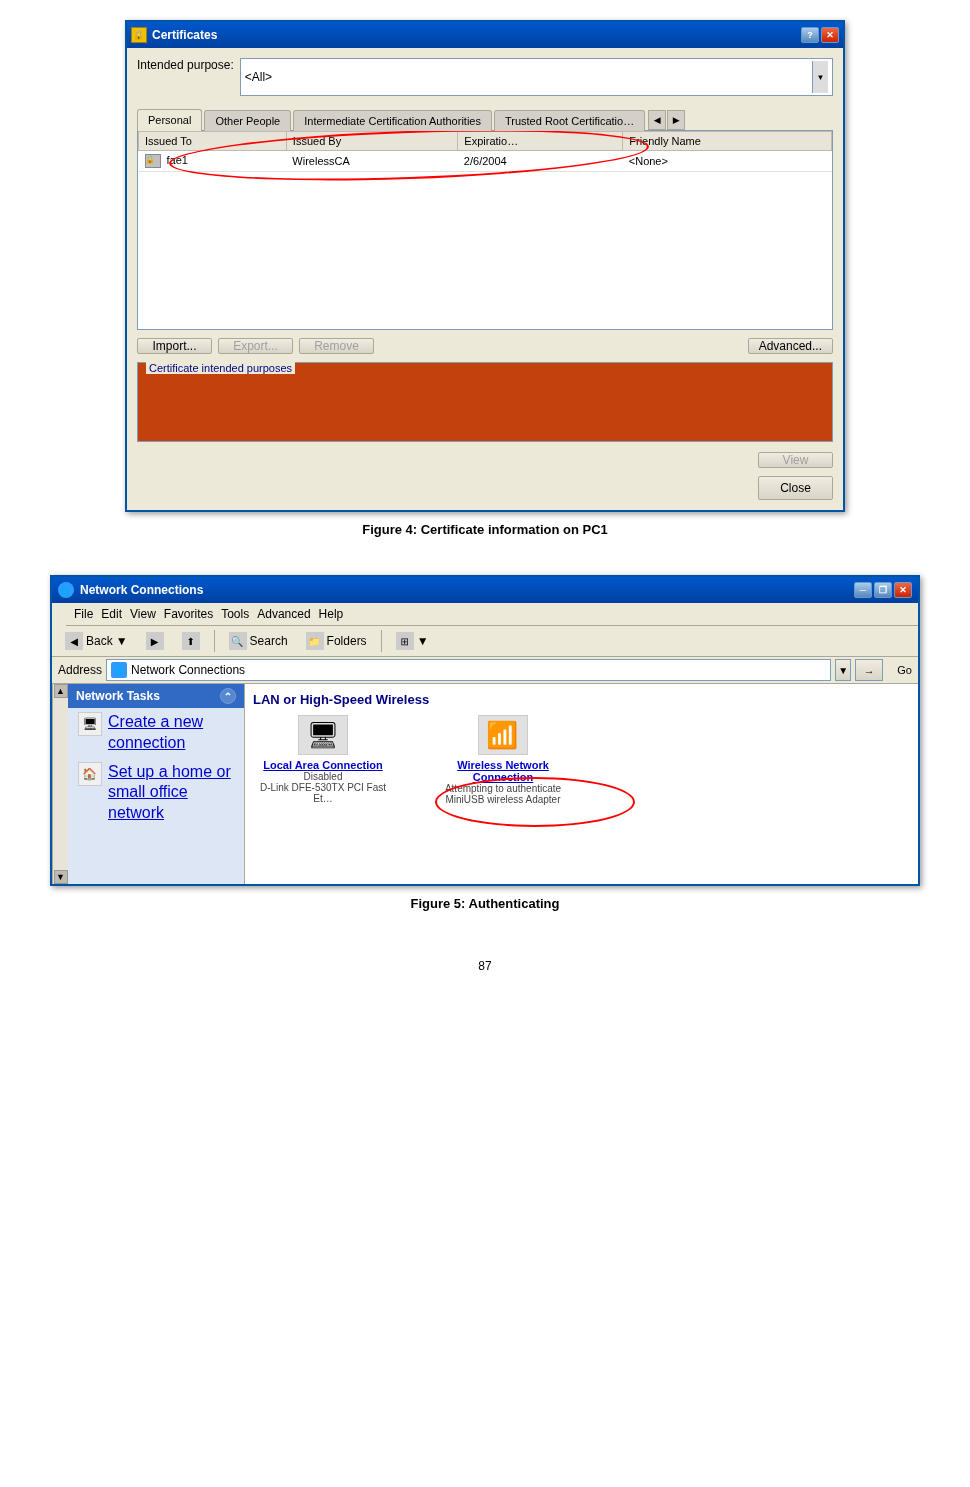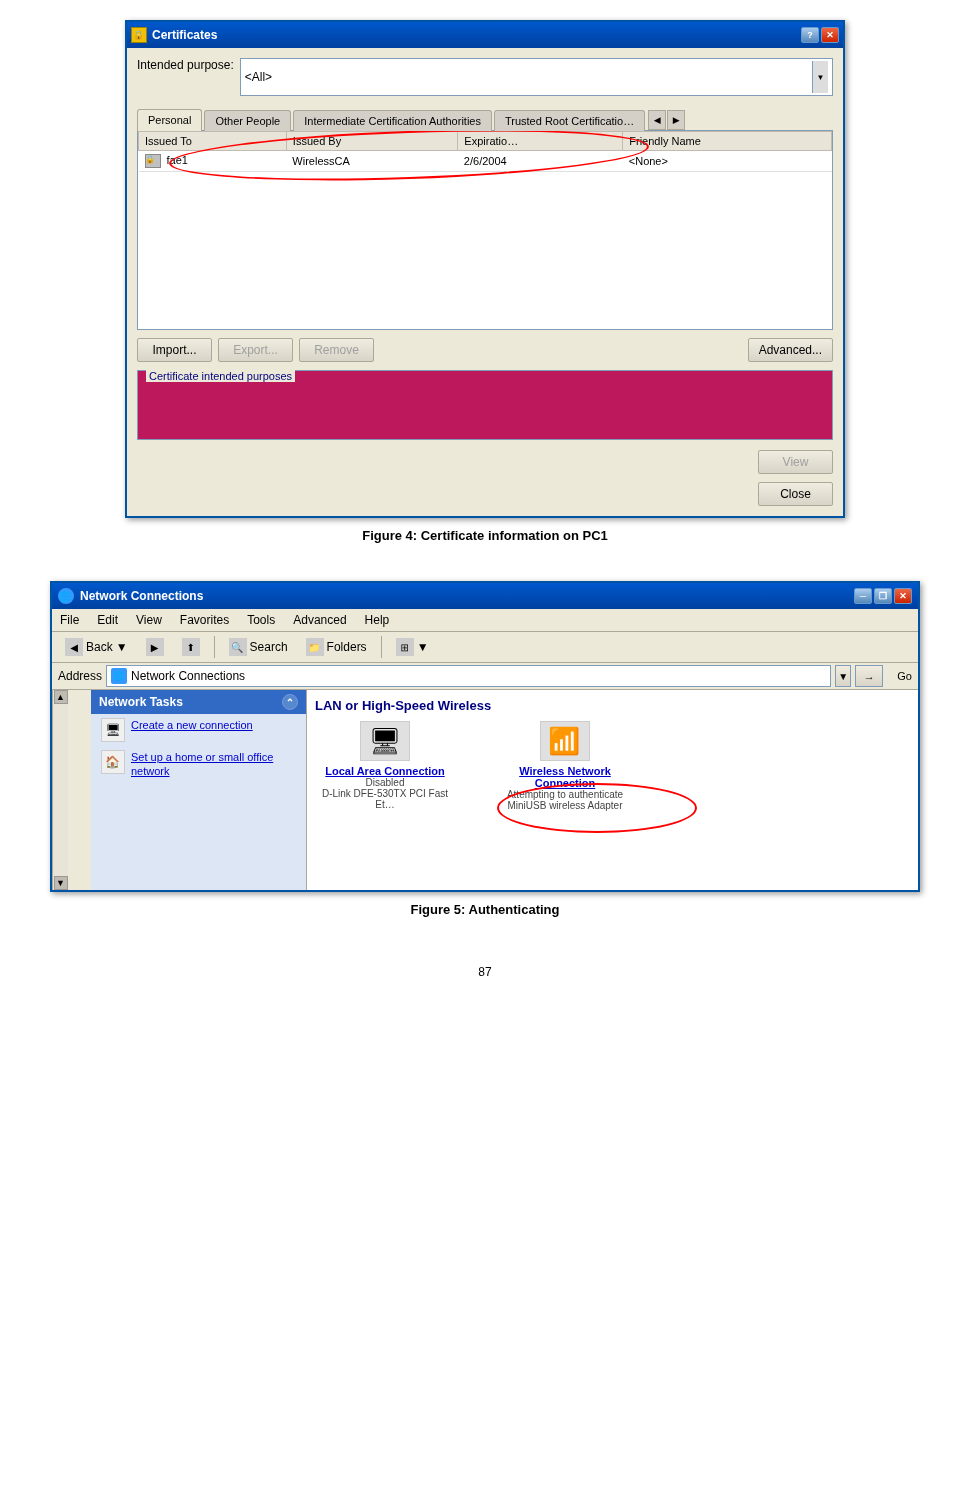--- a/index.html
+++ b/index.html
@@ -185,41 +185,41 @@
 
     
     .dialog-buttons {
       display: flex;
       gap: 6px;
       margin-bottom: 8px;
       align-items: center;
     }
     .dlg-btn {
       min-width: 75px;
-      height: 24px;
+      height: 16px;
       border: 1px solid #aca899;
       background: linear-gradient(to bottom, #f0ece0, #d8d4c8);
       padding: 0 10px;
       font-size: 12px;
       cursor: pointer;
       border-radius: 2px;
     }
     .dlg-btn.disabled {
       color: #a0a0a0;
       cursor: default;
     }
     .dlg-btn-spacer { flex: 1; }
 
     
     .cert-purposes-box {
       border: 1px solid #7f9db9;
-      background: #be185d;
+      background: #c2410c;
       padding: 8px;
       margin-bottom: 10px;
-      height: 70px;
+      height: 80px;
       position: relative;
     }
     .cert-purposes-label {
       position: absolute;
       top: -1px;
       left: 8px;
       background: #ece9d8;
       padding: 0 3px;
       font-size: 11px;
       color: #000080;
@@ -280,22 +280,22 @@
     }
     .explorer-titlebar-title { flex: 1; }
     .explorer-titlebar-btns {
       display: flex; gap: 2px;
     }
 
     .menubar {
       display: flex;
       background: #ece9d8;
       padding: 2px 4px;
-      gap: 10px;
       border-bottom: 1px solid #aca899;
+      margin-left: 14px;
     }
     .menubar-item {
       font-size: 12px;
       cursor: pointer;
       padding: 2px 4px;
     }
 
     .toolbar {
       display: flex;
       align-items: center;
@@ -368,25 +368,24 @@
       cursor: pointer; font-size: 10px;
     }
 
     .explorer-content {
       display: flex;
       height: 200px;
     }
 
     
     .left-panel {
-      width: 216px;
+      width: 177px;
       background: #dce6f5;
       border-right: 1px solid #aca899;
       overflow: hidden;
-      margin-left: 23px;
     }
     .left-panel-section {
       background: #316ac5;
       padding: 4px 8px;
       color: white;
       font-size: 12px;
       font-weight: bold;
       display: flex;
       align-items: center;
       justify-content: space-between;
@@ -409,21 +408,21 @@
     }
     .left-item-icon {
       width: 24px; height: 24px;
       background: #f0f0f0;
       border: 1px solid #ccc;
       display: flex; align-items: center; justify-content: center;
       font-size: 12px;
       flex-shrink: 0;
     }
     .left-item-text {
-      font-size: 11px;
+      font-size: 16px;
       color: #0000cc;
       text-decoration: underline;
       line-height: 1.3;
     }
 
     
     .scrollbar-stub {
       width: 16px;
       background: #e8e4d8;
       border-left: 1px solid #aca899;

